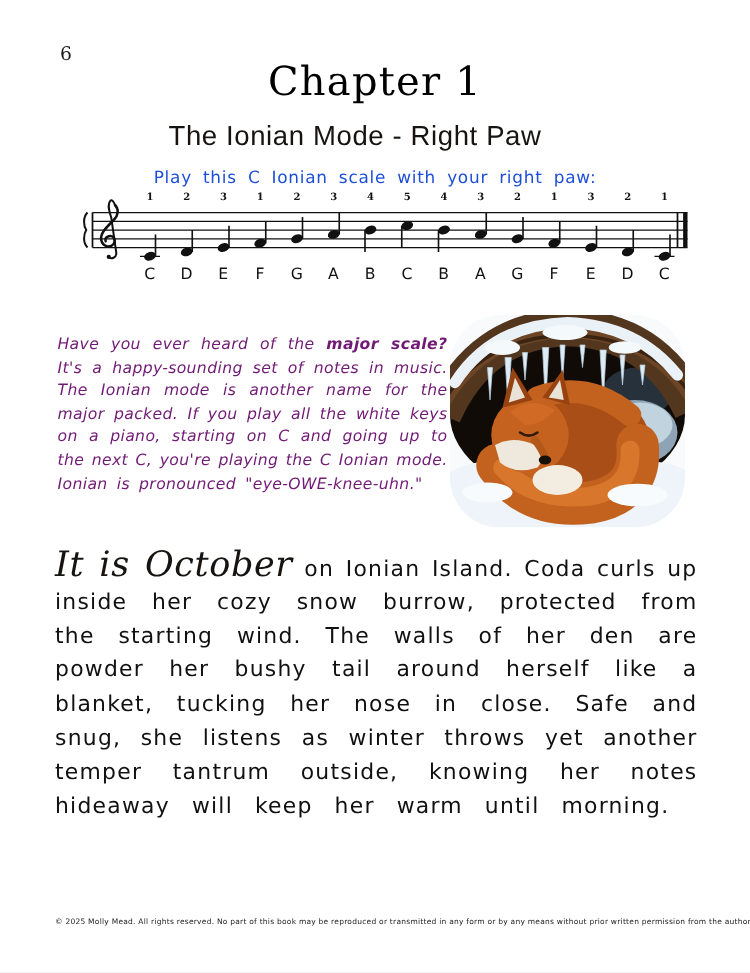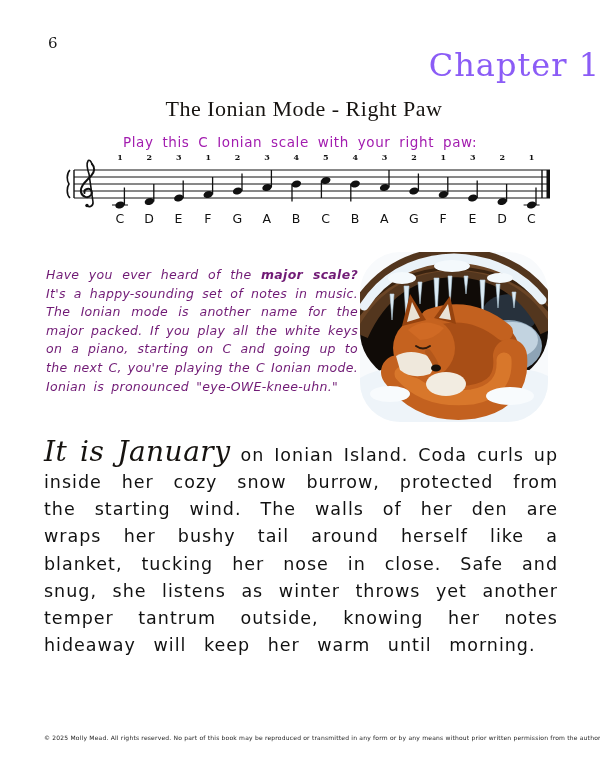--- a/index.html
+++ b/index.html
@@ -7,30 +7,30 @@
   .page {
     position:relative; width:600px; height:778px; margin:0 auto;
     background:#ffffff; color:#1a1a1a; overflow:hidden;
     font-family:"DejaVu Sans", sans-serif;
   }
   .page-number {
     position:absolute; left:48px; top:34px;
     font-family:"DejaVu Serif", serif; font-size:15px;
   }
   .chapter-title {
-    position:absolute; left:0; top:46px; width:600px; text-align:right;
-    font-family:"DejaVu Serif", serif; font-size:32px; letter-spacing:1px; color:#8b5cf6;
+    position:absolute; left:0; top:46px; width:600px; text-align:center;
+    font-family:"DejaVu Serif", serif; font-size:32px; letter-spacing:1px; color:#000000;
   }
   .subtitle {
     position:absolute; left:0; top:96px; width:568px; text-align:center;
-    font-family:Liberation Serif, serif; font-size:22px; letter-spacing:0.5px; color:#161310;margin-left:20px;
+    font-family:Liberation Sans, sans-serif; font-size:22px; letter-spacing:0.5px; color:#161310;
   }
   .instruction {
     position:absolute; left:0; top:134px; width:600px; text-align:center;
-    font-size:13.5px; letter-spacing:0.6px; word-spacing:4px; color:#a21caf;
+    font-size:13.5px; letter-spacing:0.6px; word-spacing:4px; color:#1d4ed8;
   }
   .staff-wrap { position:absolute; left:62px; top:150px; width:500px; height:78px; }
   .staff-wrap svg { width:100%; height:100%; display:block; }
   .finger { font:700 8px "DejaVu Serif", serif; text-anchor:middle; fill:#111; }
   .letter { font:500 12.5px "DejaVu Sans", sans-serif; text-anchor:middle; fill:#111; letter-spacing:0.5px; }
 
   .info-box {
     position:absolute; left:46px; top:266px; width:312px;
     font-style:italic; font-size:12.5px; line-height:18.6px;
     letter-spacing:0.3px; color:#701a75;
@@ -224,24 +224,24 @@
         <path d="M68,100 Q74,108 76,114" fill="none" stroke="#b3571b" stroke-width="6" stroke-linecap="round"></path>
         <ellipse cx="76" cy="116" rx="5" ry="3.6" fill="#17100b"></ellipse>
         <ellipse cx="86" cy="132" rx="20" ry="12" fill="#f2ece1"></ellipse>
       </g>
       <ellipse cx="30" cy="142" rx="20" ry="8" fill="#f8fbfd"></ellipse>
       <ellipse cx="150" cy="144" rx="24" ry="9" fill="#f8fbfd"></ellipse>
     </svg>
   </div>
 
   <div class="story">
-    <div class="sline first"><span class="lead">It is January</span><span> on Ionian Island. Coda curls up</span></div>
+    <div class="sline first"><span class="lead">It is October</span><span> on Ionian Island. Coda curls up</span></div>
     <div class="sline">inside her cozy snow burrow, protected from</div>
     <div class="sline">the starting wind. The walls of her den are</div>
-    <div class="sline">wraps her bushy tail around herself like a</div>
+    <div class="sline">powder her bushy tail around herself like a</div>
     <div class="sline">blanket, tucking her nose in close. Safe and</div>
     <div class="sline">snug, she listens as winter throws yet another</div>
     <div class="sline">temper tantrum outside, knowing her notes</div>
     <div class="sline last">hideaway will keep her warm until morning.</div>
   </div>
 
   <div class="footer">© 2025 Molly Mead. All rights reserved. No part of this book may be reproduced or transmitted in any form or by any means without prior written permission from the author.</div>
 
 </div>
 

